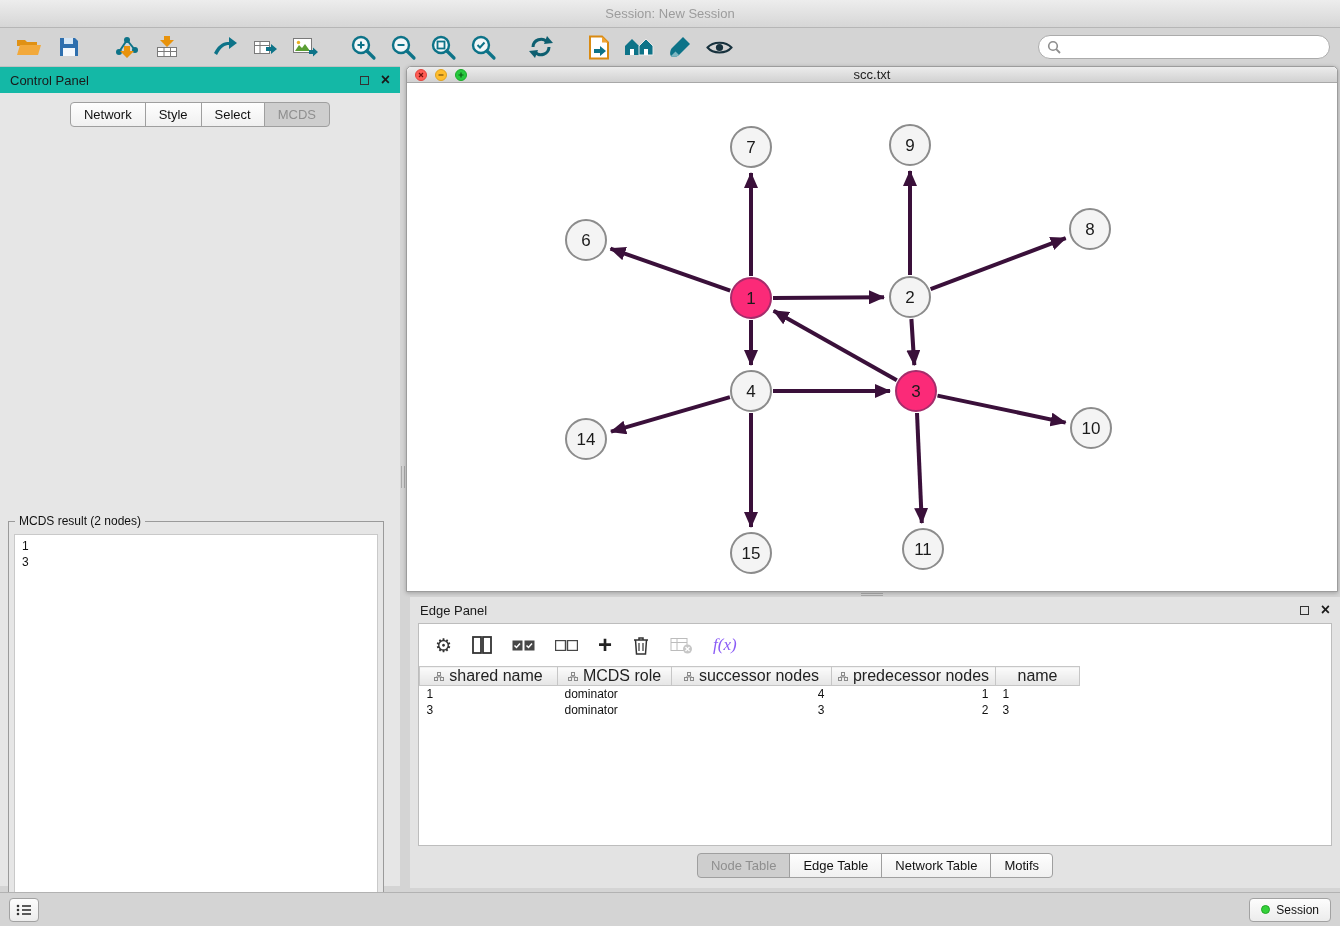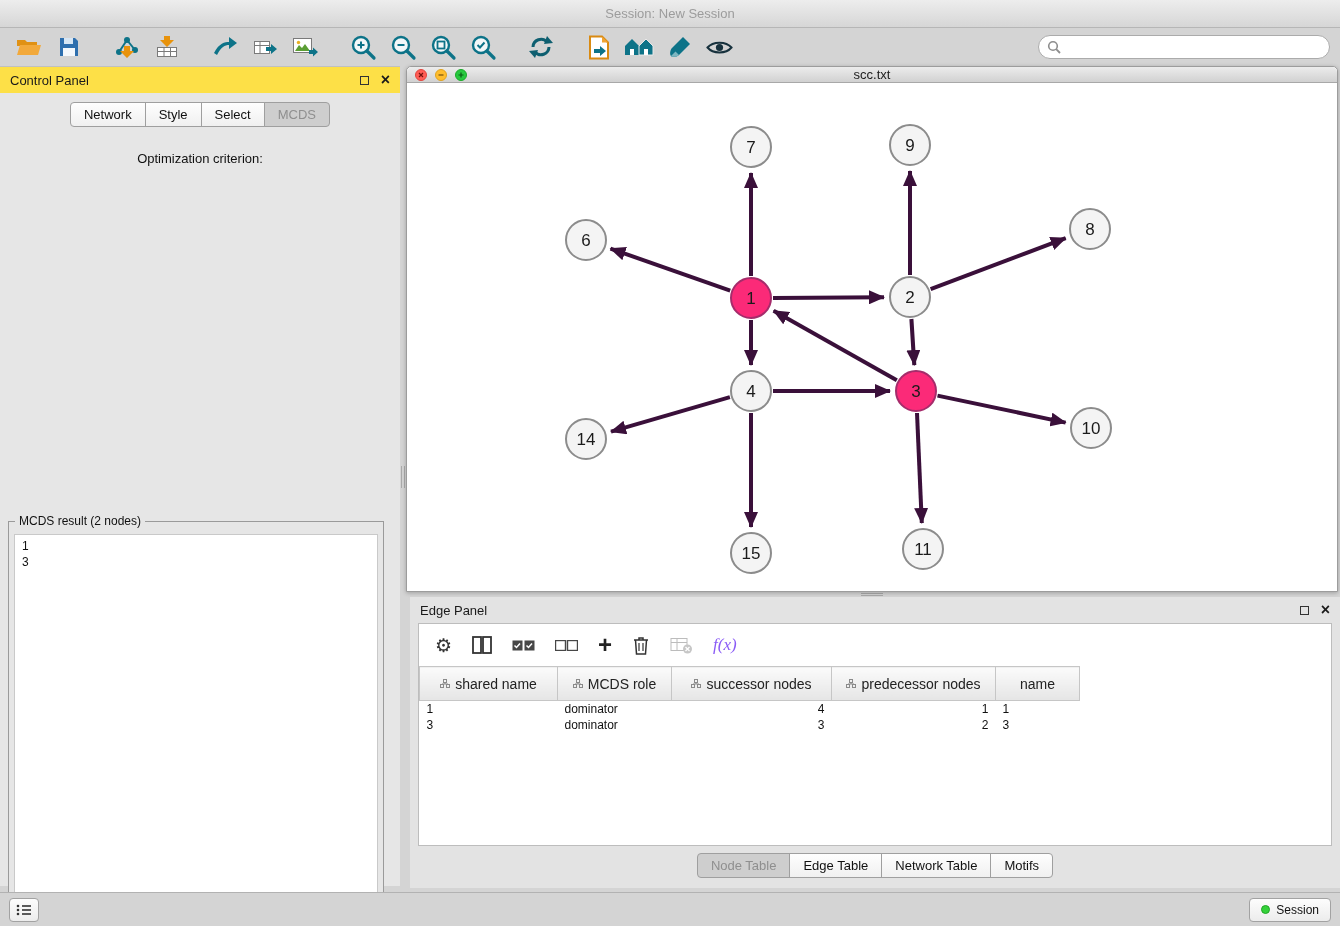--- a/index.html
+++ b/index.html
@@ -24,21 +24,21 @@
 
   
   .panel-header { height:26px; display:flex; align-items:center; padding:0 10px;
                   font-size:13px; color:#1a1a1a; }
   .panel-header .sp { flex:1; }
   .float-btn { width:9px; height:9px; border:1.5px solid #333; margin-right:12px; }
   .close-x { font-size:16px; font-weight:bold; color:#1a1a1a; line-height:1; }
 
   
   .control-panel { position:absolute; left:0; top:66px; width:400px; height:820px;
-                   background:#fde047; border-top:1px solid #c0c0c0; }
+                   background:#14b8a6; border-top:1px solid #c0c0c0; }
   .cp-body { position:absolute; left:0; top:26px; right:0; bottom:0; background:#e6e6e6; }
   .seg { display:flex; justify-content:center; }
   .seg-btn { border:1px solid #9f9f9f; margin-left:-1px; padding:4px 13px; font-size:13px;
              background:linear-gradient(#fefefe,#f0f0f0); color:#111; font-family:inherit; }
   .seg-btn:first-child { border-radius:4px 0 0 4px; margin-left:0; }
   .seg-btn:last-child { border-radius:0 4px 4px 0; }
   .seg-btn.active { background:#cecece; color:#8f8f8f; }
   .cp-tabs { margin-top:9px; }
   .opt-label { text-align:center; margin-top:24px; font-size:13px; color:#111; }
   .dropdown { width:312px; margin:9px auto 0; height:24px; background:#fff; border:1px solid #9f9f9f;
@@ -81,22 +81,22 @@
   
   .table-panel { position:absolute; left:410px; top:597px; width:930px; height:291px; background:#e3e3e3; }
   .tp-body { position:absolute; left:8px; right:8px; top:26px; bottom:42px; background:#fff;
              border:1px solid #bdbdbd; }
   .tp-toolbar { height:42px; display:flex; align-items:center; gap:20px; padding:0 16px; }
   .tp-toolbar .icn { display:flex; align-items:center; justify-content:center; background:none; border:none; }
   .gear-glyph { font-size:19px; color:#333; line-height:1; }
   .plus-glyph { font-size:24px; font-weight:bold; color:#222; line-height:1; }
   .fx-glyph { font-family:"Liberation Serif", serif; font-style:italic; font-size:17px; color:#8b5cf6; }
   .node-table { border-collapse:collapse; table-layout:fixed; font-size:12px; }
-  .node-table th { height:34px; font-weight:normal; background:linear-gradient(#fbfbfb,#e5e5e5);
-                   border:1px solid #c6c6c6; font-size:14px; color:#222; padding:0 3px; }
+  .node-table th { height:18px; font-weight:normal; background:linear-gradient(#fbfbfb,#e5e5e5);
+                   border:1px solid #c6c6c6; font-size:16px; color:#222; padding:0 3px; }
   .th-inner { display:flex; align-items:center; justify-content:center; gap:5px; }
   .node-table td { height:16px; padding:0 7px; color:#111; }
   .al { text-align:left; } .ar { text-align:right; }
   .tp-tabs { position:absolute; left:0; right:0; bottom:10px; display:flex; justify-content:center; }
 
   
   .statusbar { position:absolute; left:0; right:0; bottom:0; height:34px; background:#d4d4d4;
                border-top:1px solid #b2b2b2; display:flex; align-items:center; padding:0 9px; }
   .sb-btn { width:30px; height:24px; border:1px solid #a2a2a2; border-radius:4px;
             background:linear-gradient(#fdfdfd,#ececec); display:flex; align-items:center; justify-content:center; }
@@ -252,21 +252,20 @@
       <span class="float-btn"></span>
       <span class="close-x">×</span>
     </div>
     <div class="cp-body">
       <div class="seg cp-tabs">
         <button class="seg-btn">Network</button>
         <button class="seg-btn">Style</button>
         <button class="seg-btn">Select</button>
         <button class="seg-btn active">MCDS</button>
       </div>
-      <div class="opt-label">Optimization criterion:</div>
       <div class="result-group">
         <span class="result-legend">MCDS result (2 nodes)</span>
         <div class="result-inner">1
 3</div>
       </div>
     </div>
   </div>
 
   <div class="vsplit">
       <span class="grip"></span>

